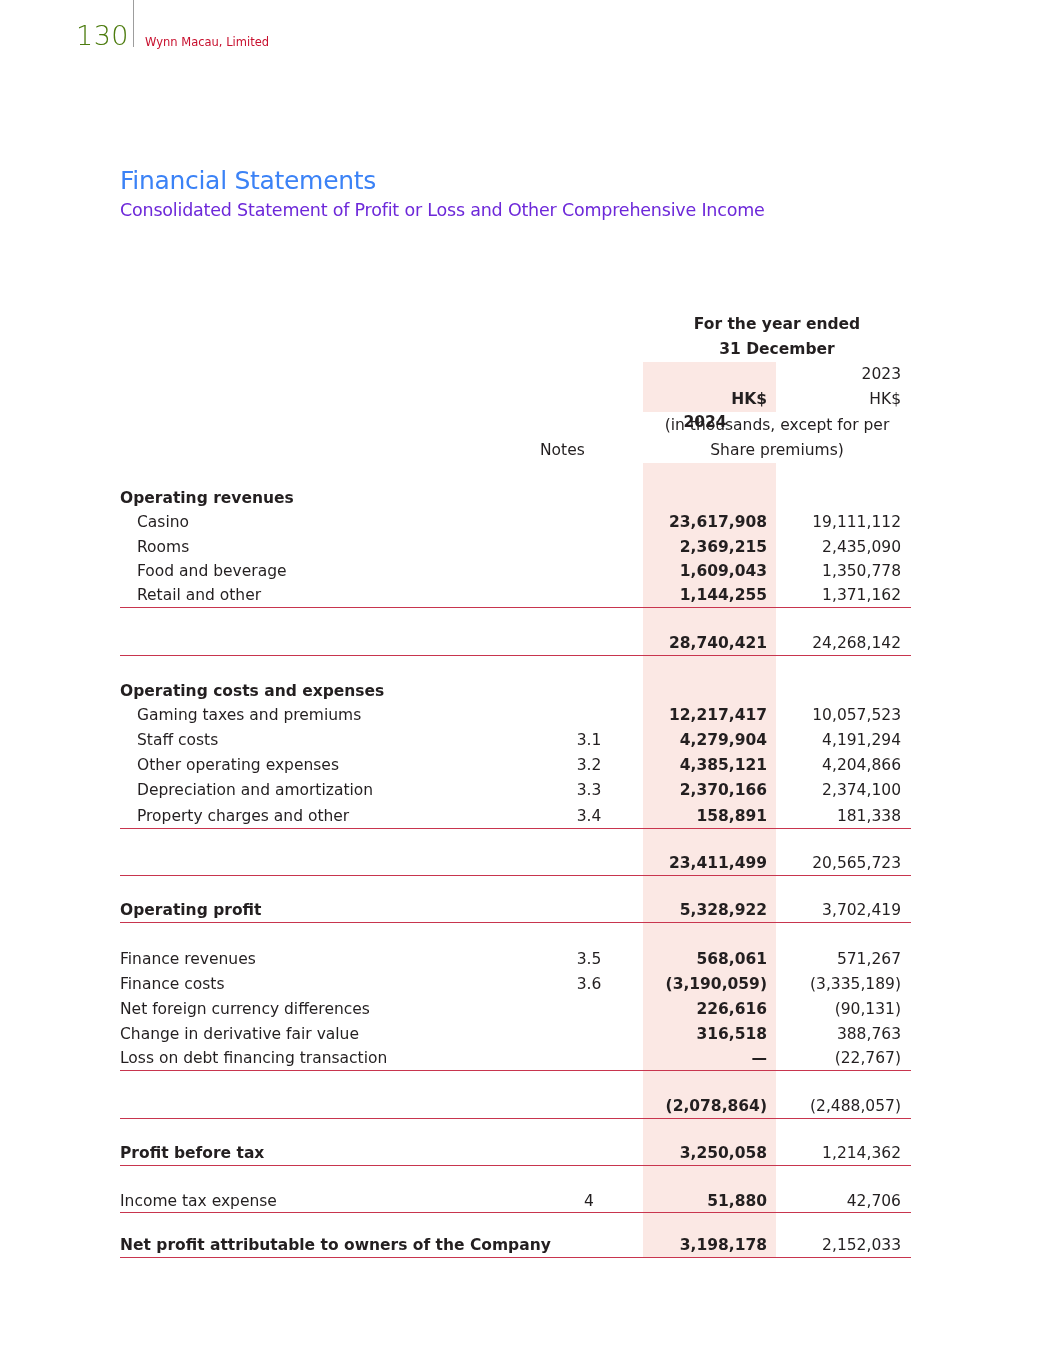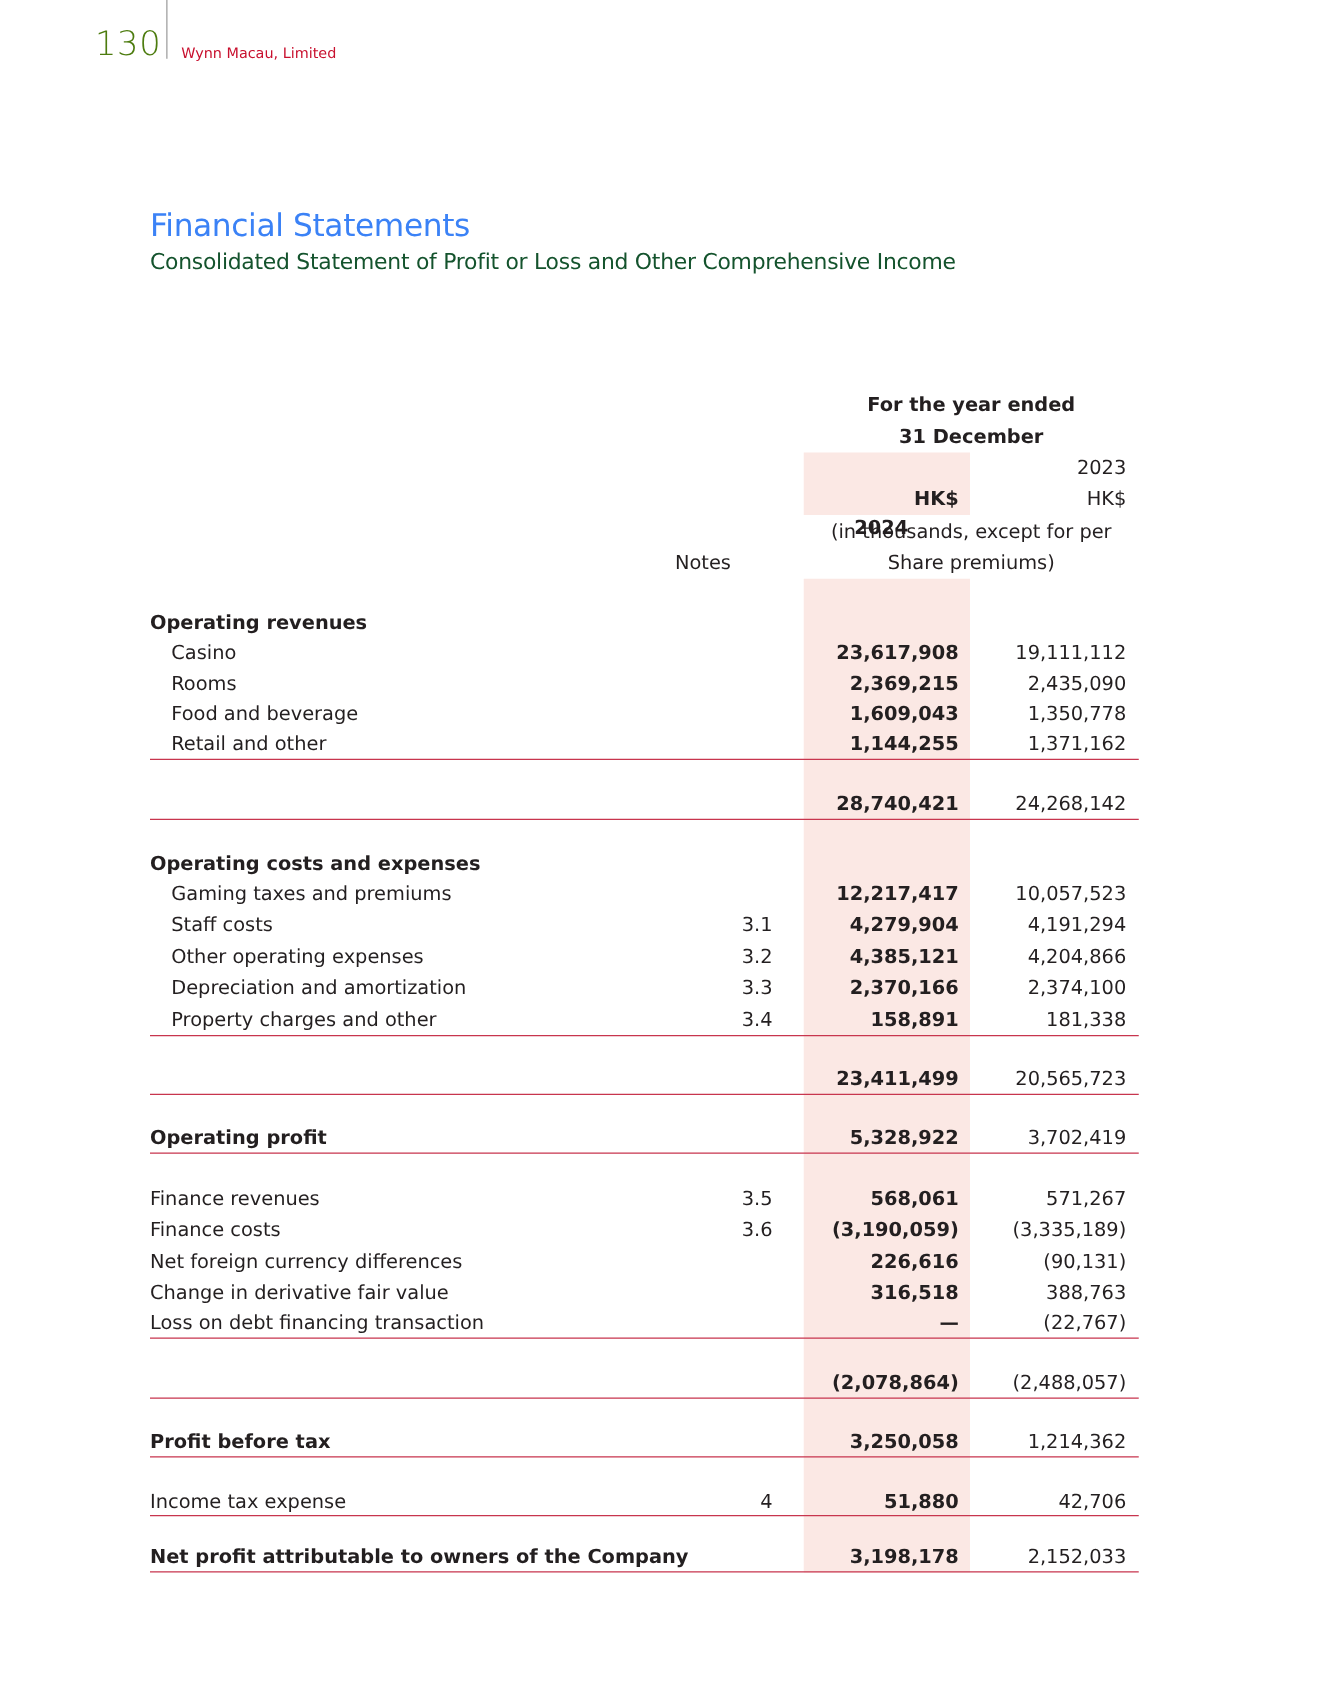--- a/index.html
+++ b/index.html
@@ -20,21 +20,21 @@
     .company-name {
       position: absolute; left: 145px; top: 35px; font-size: 11.5px; color: #c8102e;
       font-family: "DejaVu Sans", sans-serif;
     }
     .title {
       position: absolute; left: 120px; top: 166px; font-size: 25px; color: #3b82f6;
       font-family: "DejaVu Sans", sans-serif; font-weight: normal; margin: 0;
       letter-spacing: -0.3px;
     }
     .subtitle {
-      position: absolute; left: 120px; top: 200px; font-size: 17.5px; color: #14532d;
+      position: absolute; left: 120px; top: 200px; font-size: 17.5px; color: #6d28d9;
       font-family: "DejaVu Sans", sans-serif; font-weight: normal; margin: 0;
       letter-spacing: -0.2px;
     }
     .shade {
       position: absolute; left: 643px; width: 133px; background: #fbe8e4;
     }
     .shade-1 { top: 362px; height: 50px; }
     .shade-2 { top: 463px; height: 795px; }
 
     .col-head {
@@ -52,21 +52,21 @@
     .notes-head { left: 540px; width: 90px; top: 441px; text-align: left; }
 
     .table { position: absolute; left: 120px; top: 0; width: 791px; }
     .row {
       position: absolute; left: 0; width: 791px; height: 25px;
       font-size: 15.5px; line-height: 25px;
     }
     .row .label { position: absolute; left: 0; white-space: nowrap; }
     .row.indent .label { left: 17px; }
     .row.bold .label { font-weight: bold; }
-    .row .note { position: absolute; left: 440px; width: 58px; text-align: right; }
+    .row .note { position: absolute; left: 440px; width: 58px; text-align: center; }
     .row .v24 { position: absolute; left: 523px; width: 124px; text-align: right; font-weight: bold; }
     .row .v23 { position: absolute; left: 656px; width: 125px; text-align: right; }
     .row .paren-fix { margin-right: -5px; }
     .rule { position: absolute; left: 120px; width: 791px; height: 1px; background: #c8354e; }
   </style>
 </head>
 <body>
 
 <div class="page-header">
   <span class="page-number">130</span>

